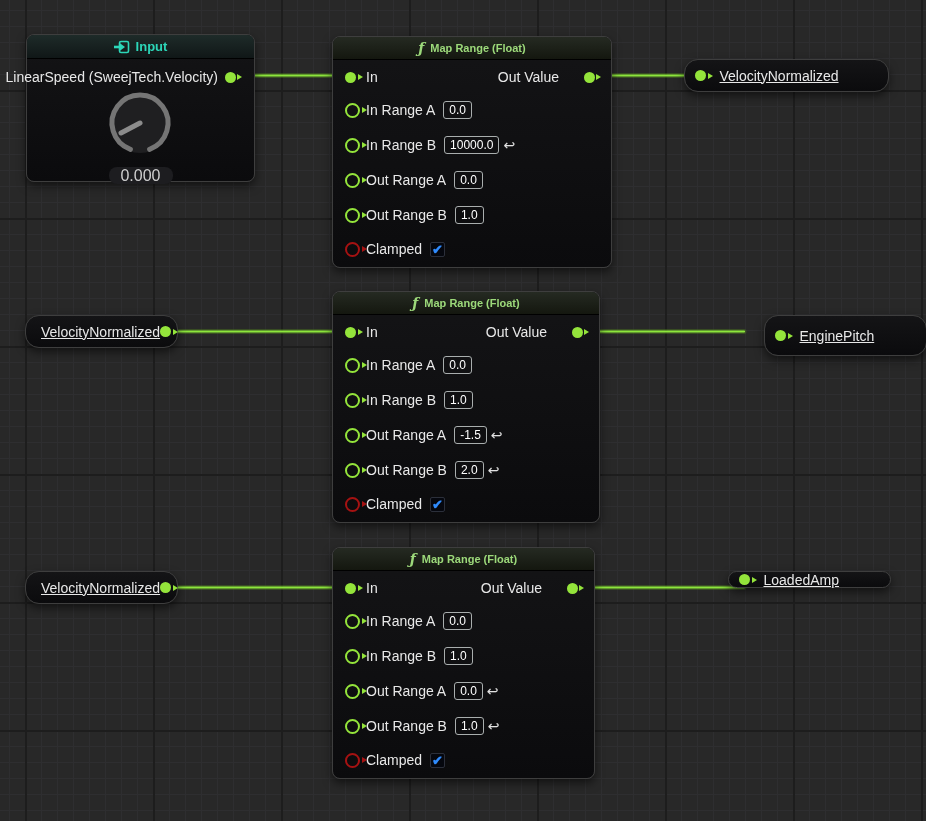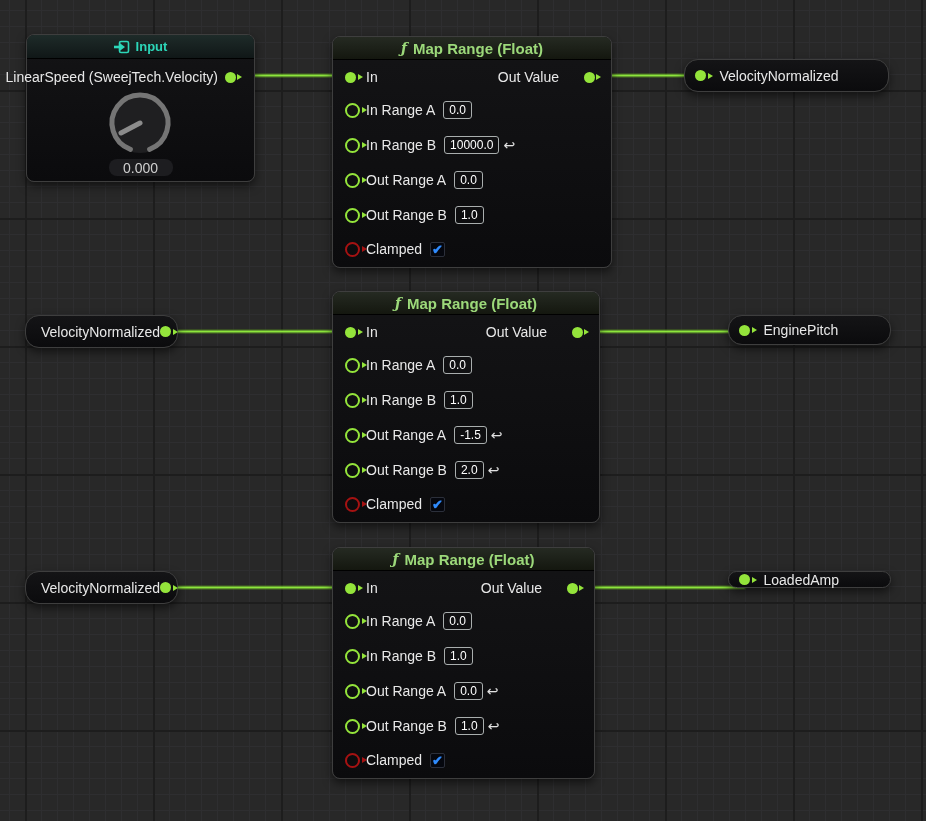--- a/index.html
+++ b/index.html
@@ -19,29 +19,29 @@
       linear-gradient(90deg, var(--grid-minor) 0 1px, transparent 1px),
       linear-gradient(var(--grid-minor) 0 1px, transparent 1px);
     background-size:128px 100%, 100% 128px, 16px 100%, 100% 16px;
     background-position:25px 0, 0 90px, 9px 0, 0 10px;
   }
   #wires{position:absolute;inset:0;z-index:1;}
   .wire-glow{stroke:#4d7a1e;stroke-width:5;opacity:.45;stroke-linecap:round;}
   .wire{stroke:var(--wire-green);stroke-width:2.2;stroke-linecap:round;}
 
   .node,.pill{position:absolute;z-index:2;background:linear-gradient(180deg,#141416,#0b0b0d);
-    border:1px solid var(--node-border);box-shadow:0 4px 10px rgba(0,0,0,.55);}
+    border:1px solid var(--node-border);box-shadow:0 4px 10px rgba(0,0,0,.55);text-decoration:underline;}
   .node{border-radius:8px;}
   .pill{border-radius:14px;display:flex;align-items:center;color:var(--text);font-size:14px;}
 
   .hdr{position:absolute;top:0;left:0;right:0;display:flex;align-items:center;
     justify-content:center;gap:6px;border-bottom:1px solid #000;border-radius:7px 7px 0 0;}
   .hdr.fn{height:23px;background:linear-gradient(180deg,#252a22,#14170f);}
   .hdr.input{height:24px;background:linear-gradient(180deg,#1e2b29,#101717);}
-  .title-fn{color:var(--title-green);font-weight:bold;font-size:15px;}
+  .title-fn{color:var(--title-green);font-weight:bold;font-size:11px;}
   .title-input{color:var(--title-teal);font-weight:bold;font-size:13px;}
   .fn-glyph{color:var(--title-green);font-style:italic;font-weight:bold;font-size:14px;
     font-family:"DejaVu Serif",serif;}
 
   .mr-row{position:absolute;left:0;right:0;height:24px;display:flex;align-items:center;padding-left:33px;}
   .lbl{color:var(--text);font-size:14px;white-space:nowrap;}
   .out-lbl{margin-left:auto;margin-right:52px;}
 
   .pin{display:inline-flex;align-items:center;height:12px;}
   .pin::before{content:"";width:11px;height:11px;border-radius:50%;background:var(--pin-green);}
@@ -57,22 +57,22 @@
     border-radius:3px;color:#fff;font-size:12px;text-align:center;white-space:nowrap;}
   .reset{margin-left:4px;color:#e2e2e2;font-size:14px;line-height:1;}
   .checkbox{margin-left:8px;width:15px;height:15px;background:#05070e;border:1px solid #2b2f3a;
     border-radius:2px;display:flex;align-items:center;justify-content:center;overflow:visible;}
   .check{color:var(--check-blue);font-size:13px;font-weight:bold;line-height:1;}
 
   .input-pin-row{position:absolute;top:30px;left:0;right:0;height:24px;display:flex;
     align-items:center;justify-content:flex-end;padding-right:36px;}
   .input-pin-row .pin{position:absolute;right:12px;}
   .knob-wrap{position:absolute;left:78px;top:53px;width:70px;height:70px;}
-  .knob-value{position:absolute;top:124px;left:50%;transform:translateX(-50%);width:64px;height:17px;
-    background:#1d1d20;border-radius:8px;color:#cfcfcf;font-size:14px;
+  .knob-value{position:absolute;top:132px;left:50%;transform:translateX(-50%);width:64px;height:17px;
+    background:#1d1d20;border-radius:8px;color:#cfcfcf;font-size:16px;
     display:flex;align-items:center;justify-content:center;}
 
   .pill .pin{margin:0 7px 0 10px;}
   .pill.right-flow{padding-left:0;}
   .pill.left-flow{padding-left:15px;}
   .pill.left-flow .pin{margin:0 8px 0 auto;}
 </style>
 </head>
 <body>
 
@@ -245,21 +245,21 @@
       <span class="checkbox">
         <span class="check">✔</span>
       </span>
     </div>
   </div>
 
   <div class="pill right-flow" style="left:684px;top:59px;width:205px;height:33px;">
     <span class="pin"></span>
     <span>VelocityNormalized</span>
   </div>
-  <div class="pill right-flow" style="left:728px;top:315px;width:163px;height:30px;">
+  <div class="pill right-flow" style="left:764px;top:315px;width:163px;height:41px;">
     <span class="pin"></span>
     <span>EnginePitch</span>
   </div>
   <div class="pill right-flow" style="left:728px;top:571px;width:163px;height:17px;">
     <span class="pin"></span>
     <span>LoadedAmp</span>
   </div>
 
   <div class="pill left-flow" style="left:25px;top:315px;width:153px;height:33px;">
     <span>VelocityNormalized</span>

